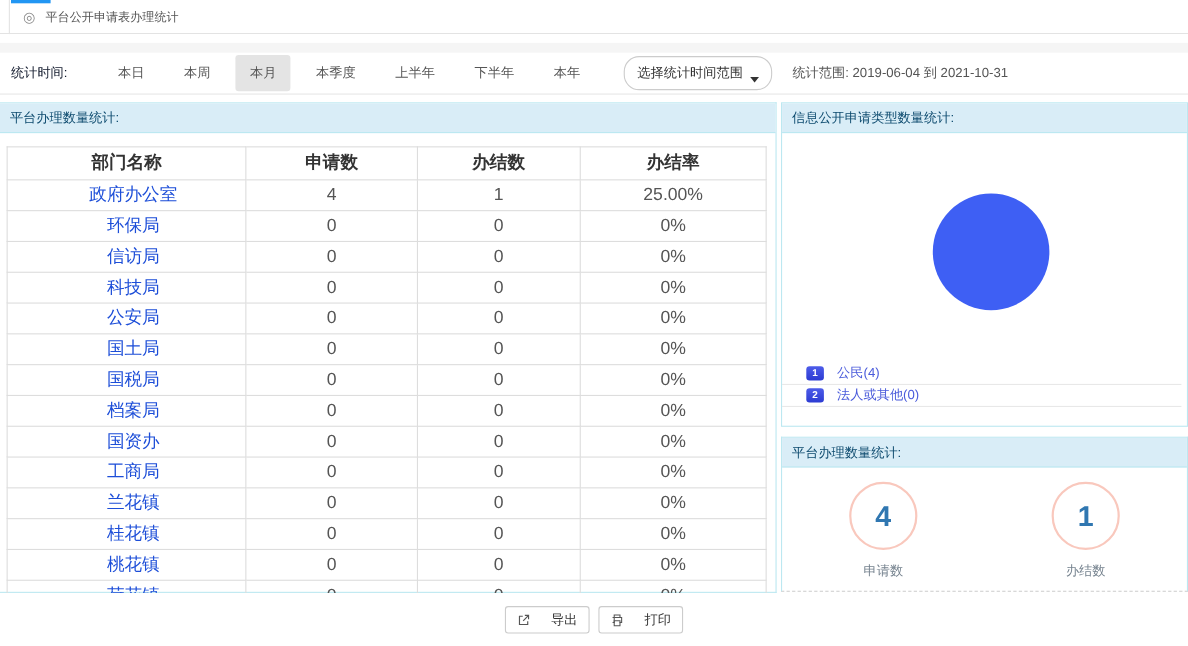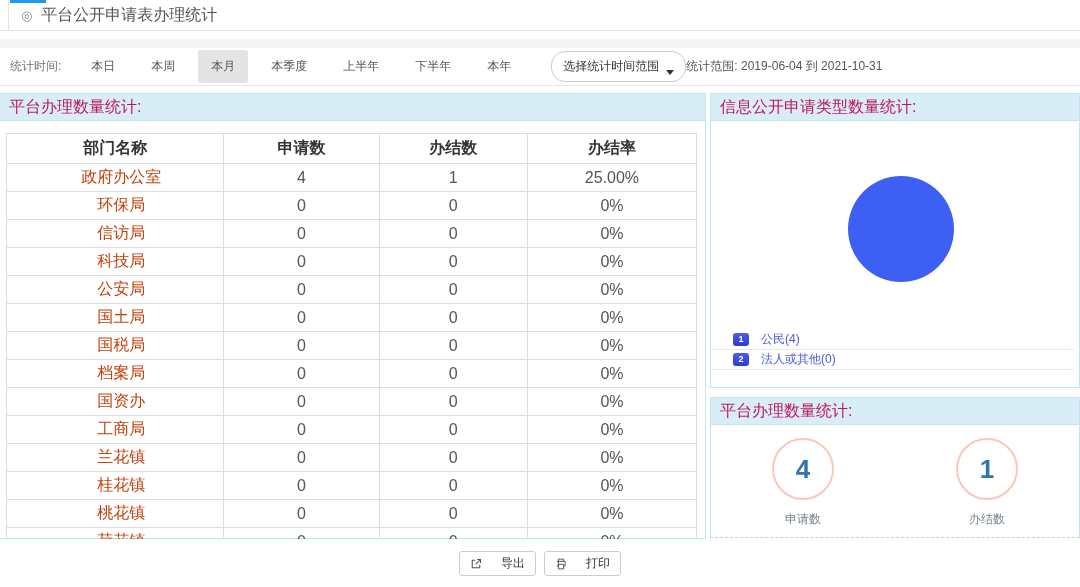--- a/index.html
+++ b/index.html
@@ -6,51 +6,51 @@
   html,body { width:1080px; height:587px; background:#fff; overflow:hidden;
     font-family:"Liberation Sans","DejaVu Sans",sans-serif; }
   body { position:relative; }
 
   
   .tab-bar { height:31px; background:#fff; border-bottom:1px solid #e3e3e3; }
   .tab { display:inline-flex; align-items:center; height:31px; margin-left:8px;
     border-left:1px solid #e3e3e3; padding:0 14px 0 12px; position:relative; cursor:default; }
   .tab-indicator { position:absolute; top:0; left:1px; width:36px; height:3px; background:#2196f3; }
   .eye-icon { color:#8a8a8a; font-size:13px; margin-right:9px; line-height:1; }
-  .tab-title { font-size:16px; color:#555; }
+  .tab-title { font-size:11px; color:#555; }
 
   .spacer-white { height:8px; background:#fff; }
   .gray-strip { height:9px; background:#f5f5f5; }
 
   
   .filter-bar { height:38px; background:#fff; border-bottom:1px solid #e7e7e7;
     display:flex; align-items:center; padding-left:10px; font-size:12px; color:#555; }
-  .filter-label { margin-right:12px; color:#737373; }
+  .filter-label { margin-right:28px; color:#0f172a; }
   .filter-options { display:flex; align-items:center; }
   .filter-option { padding:8px 13px; margin:0 5px; color:#555; cursor:pointer; border-radius:3px; white-space:nowrap;text-align:center; }
   .filter-option.selected { background:#e4e4e4;font-family:Liberation Serif, serif; }
   .range-btn { margin-left:22px; display:inline-flex; align-items:flex-end; gap:7px;
     background:#fff; border:1px solid #ccc; border-radius:14px; padding:6px 11px;
     font-size:12px; color:#333; cursor:pointer; font-family:inherit; }
   .caret { width:0; height:0; border-left:4px solid transparent; border-right:4px solid transparent;
     border-top:5px solid #333; display:inline-block; }
-  .range-text { color:#555; }
+  .range-text { margin-left:18px; color:#555; }
 
   
   .panel { position:absolute; background:#fff; border:1px solid #bce8f1; }
   .panel-header { height:27px; line-height:26px; background:#d9edf7; border-bottom:1px solid #bce8f1;
-    color:#be185d; font-size:16px; padding-left:9px; }
+    color:#0c4a6e; font-size:12px; padding-left:9px; }
 
   .left-panel { left:0; top:93px; width:706px; height:446px; border-left:none; }
   .left-panel .panel-body { height:418px; overflow:hidden; padding:12px 8px 0 6px; }
   table.dept-table { width:100%; border-collapse:collapse; font-size:16px; table-layout:fixed; }
   .dept-table th, .dept-table td { border:1px solid #ddd; text-align:center; }
   .dept-table th { height:30px; color:#333; font-weight:bold; }
   .dept-table td { height:28px; color:#555; }
-  td.dept-link { color:#c2410c; cursor:pointer;padding-left:12px; }
+  td.dept-link { color:#1d4ed8; cursor:pointer;padding-left:12px; }
 
   .pie-panel { left:710px; top:93px; width:370px; height:295px; }
   .pie-panel .panel-body { position:relative; height:267px; }
   .pie-circle { position:absolute; left:137px; top:55px; width:106px; height:106px;
     border-radius:50%; }
   .legend { position:absolute; left:0; right:5px; top:209px; }
   .legend-item { display:flex; align-items:center; height:20px; border-bottom:1px solid #e8e8e8;
     padding-left:22px; font-size:12px; color:#4a5bdb; cursor:pointer; }
   .legend-badge { width:16px; height:13px; border-radius:3px;
     background:linear-gradient(180deg,#4d5ce9,#2c3bd2); color:#fff; font-size:9px; font-weight:bold;

